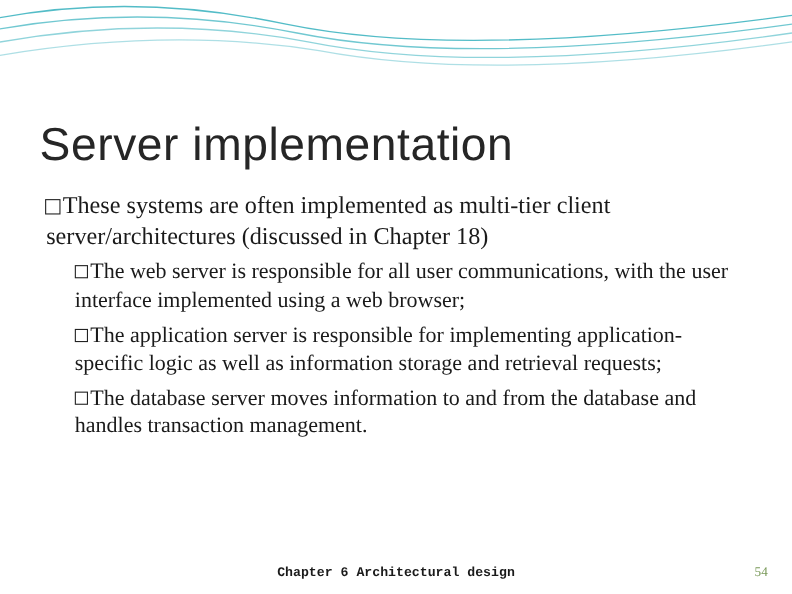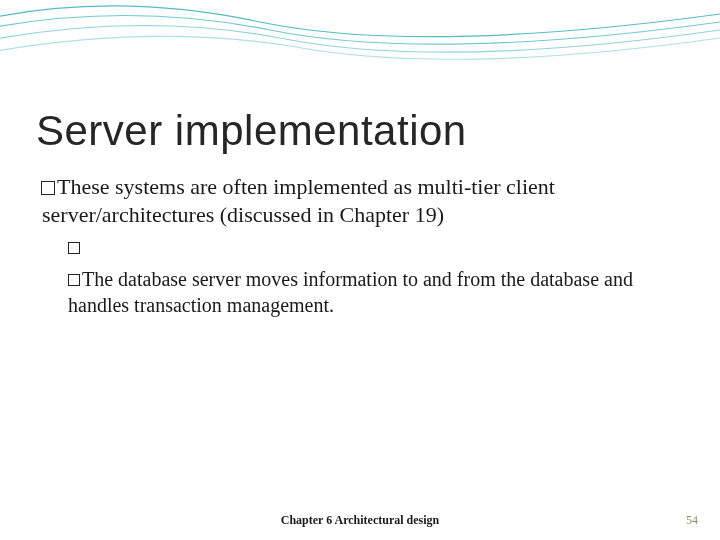--- a/index.html
+++ b/index.html
@@ -61,21 +61,21 @@
     width: 12px;
     height: 12px;
     vertical-align: 0;
   }
   .footer {
     position: absolute;
     bottom: 12px;
     left: 0;
     width: 720px;
     text-align: center;
-    font-family: Liberation Serif, serif;
+    font-family: Liberation Mono, monospace;
     font-size: 12px;
     font-weight: bold;
     color: #1a1a1a;
   }
   .page-num {
     position: absolute;
     bottom: 12px;
     right: 22px;
     font-family: Georgia, serif;
     font-size: 12px;
@@ -90,25 +90,28 @@
   <path d="M -10 18 Q 120 -8 260 22 Q 420 55 720 14" stroke="#35b0bd" stroke-width="1.2" fill="none" opacity="0.85"></path>
   <path d="M -10 28 Q 130 2 270 30 Q 430 62 720 22" stroke="#35b0bd" stroke-width="1.2" fill="none" opacity="0.7"></path>
   <path d="M -10 40 Q 140 12 280 38 Q 440 70 720 30" stroke="#35b0bd" stroke-width="1.2" fill="none" opacity="0.55"></path>
   <path d="M -10 52 Q 150 24 290 46 Q 450 76 720 38" stroke="#35b0bd" stroke-width="1.2" fill="none" opacity="0.4"></path>
 </svg>
 
 <h1 class="heading">Server implementation</h1>
 
 <div class="content">
   <div class="top-item">
-    <span class="bullet-box"></span><span>These systems are often implemented as multi-tier client server/architectures (discussed in Chapter 19)</span>
+    <span class="bullet-box"></span><span>These systems are often implemented as multi-tier client server/architectures (discussed in Chapter 18)</span>
   </div>
   <div class="sub-list">
     <div class="sub-item">
-      <span class="bullet-box"></span>
+      <span class="bullet-box"></span><span>The web server is responsible for all user communications, with the user interface implemented using a web browser;</span>
+    </div>
+    <div class="sub-item">
+      <span class="bullet-box"></span><span>The application server is responsible for implementing application-specific logic as well as information storage and retrieval requests;</span>
     </div>
     <div class="sub-item">
       <span class="bullet-box"></span><span>The database server moves information to and from the database and handles transaction management.</span>
     </div>
   </div>
 </div>
 
 <div class="footer">Chapter 6 Architectural design</div>
 <div class="page-num">54</div>
 

